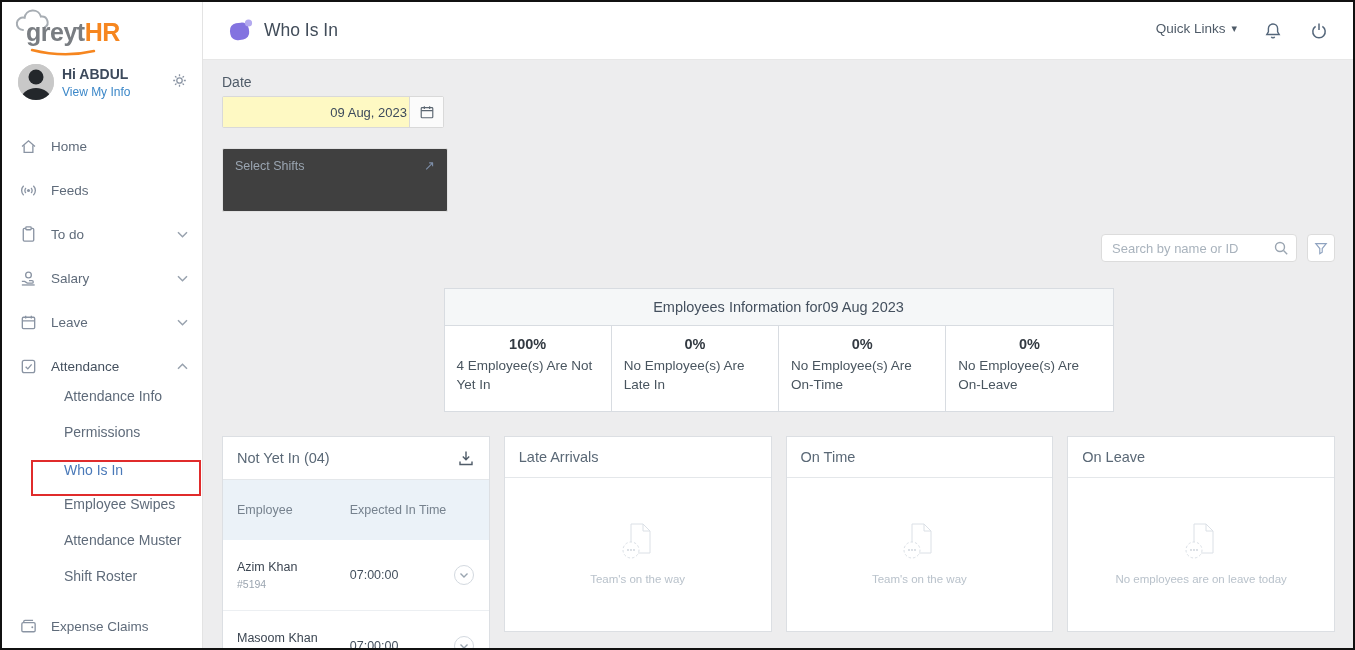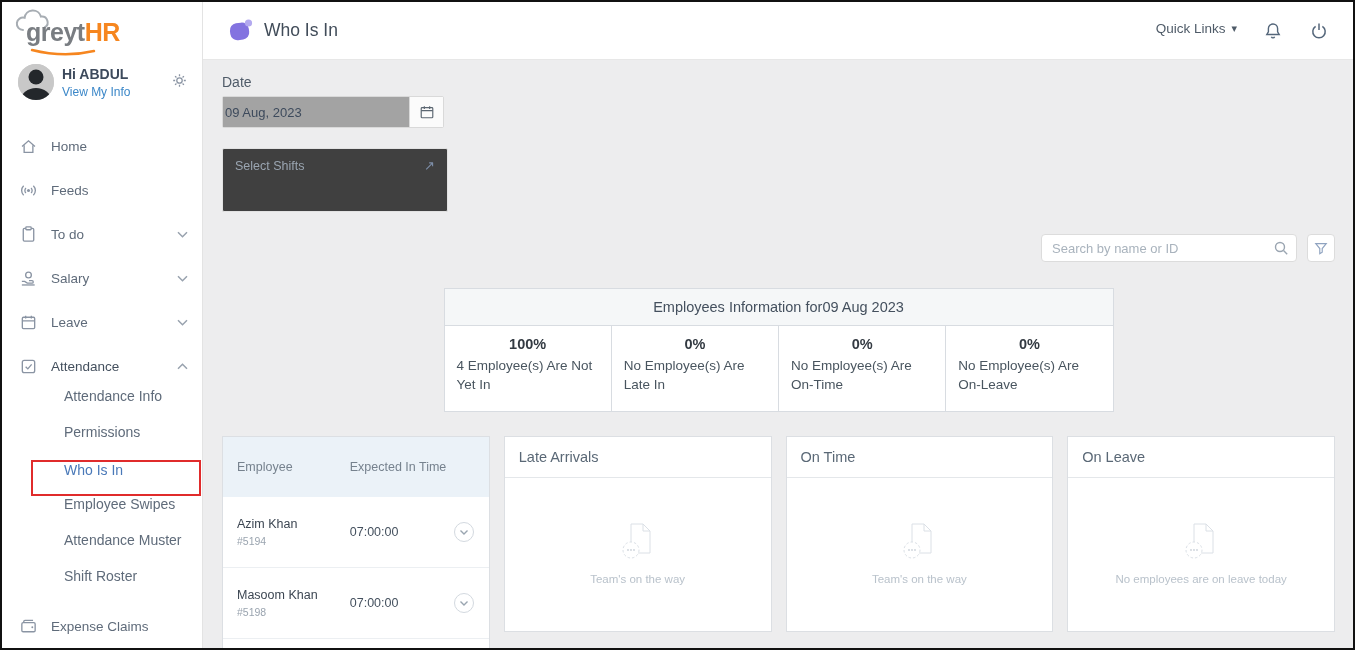--- a/index.html
+++ b/index.html
@@ -39,31 +39,31 @@
   .module-icon{line-height:0}
   .page-title{font-size:17.5px;color:#414c59}
   .topbar-right{margin-left:auto;display:flex;align-items:flex-start;gap:26px}
   .quick-links{font-size:13.5px;color:#4f5b68;cursor:pointer;display:flex;gap:6px;align-items:center}
   .caret{font-size:11px;color:#4f5b68}
   .icon-btn{background:none;border:none;padding:0;cursor:pointer;line-height:0}
 
   .content{flex:1;background:#ededee;padding:14px 18px 0 19px;overflow:hidden}
   .date-label{font-size:14px;color:#4f5b68;margin-bottom:6px}
   .date-group{display:inline-flex;border:1px solid #d9d9d9;background:#fff;border-radius:2px}
-  .date-input{width:186px;height:30px;border:none;outline:none;text-align:left;font-size:13px;
-              color:#3d4a5c;font-family:inherit;background:#a3a3a3}
+  .date-input{width:186px;height:30px;border:none;outline:none;text-align:right;font-size:13px;
+              color:#3d4a5c;font-family:inherit;background:#fef9c3}
   .date-btn{width:34px;height:30px;border:none;border-left:1px solid #d9d9d9;background:#fbfbfb;
             display:flex;align-items:center;justify-content:center;cursor:pointer}
   .shifts-box{margin-top:20px;width:226px;height:64px;background:#404040;border:1px solid #e2e2e2;
               border-radius:2px;padding:10px 12px;display:flex;align-items:flex-start;
               justify-content:space-between;cursor:pointer}
   .shifts-ph{font-size:12.5px;color:#9aa5b1}
   .ext-arrow{color:#7d8ea8;font-size:13px;line-height:1}
   .search-row{display:flex;justify-content:flex-end;align-items:center;margin-top:22px;gap:10px}
-  .search-box{position:relative;width:256px}
+  .search-box{position:relative;width:196px}
   .search-input{width:100%;height:28px;border:1px solid #dcdcdc;border-radius:4px;
                 padding:0 28px 0 10px;font-size:13px;color:#54667a;outline:none;font-family:inherit}
   .search-input::placeholder{color:#a9b3bd}
   .search-icon{position:absolute;right:8px;top:6px;line-height:0}
   .filter-btn{width:28px;height:28px;border:1px solid #dcdcdc;border-radius:4px;background:#fff;
               display:flex;align-items:center;justify-content:center;cursor:pointer}
 
   .summary{width:670px;margin:26px auto 0;border:1px solid #d8dce1;background:#fff}
   .summary-header{height:37px;background:#f5f7f8;border-bottom:1px solid #d8dce1;display:flex;
                   align-items:center;justify-content:center;font-size:14.5px;color:#44505e}
@@ -333,20 +333,28 @@
           <div class="stat">
             <div class="stat-pct">0%</div>
             <div class="stat-lbl">No Employee(s) Are On-Leave</div>
           </div>
         </div>
       </div>
 
       <div class="cards">
 
         <div class="card nyi">
+          <div class="card-h">
+            <span>Not Yet In (04)</span>
+            <button class="icon-btn">
+              <svg width="18" height="18" viewBox="0 0 18 18" fill="none" stroke="#4f5b68" stroke-width="1.4">
+                <path d="M9 2.5 v8 M5.8 7.5 L9 10.7 L12.2 7.5 M3 12.5 v3 h12 v-3"></path>
+              </svg>
+            </button>
+          </div>
           <div class="thead">
             <span class="th-emp">Employee</span>
             <span class="th-time">Expected In Time</span>
           </div>
           <div class="trow">
             <div class="emp">
               <div class="emp-name">Azim Khan</div>
               <div class="emp-id">#5194</div>
             </div>
             <div class="t-time">07:00:00</div>

